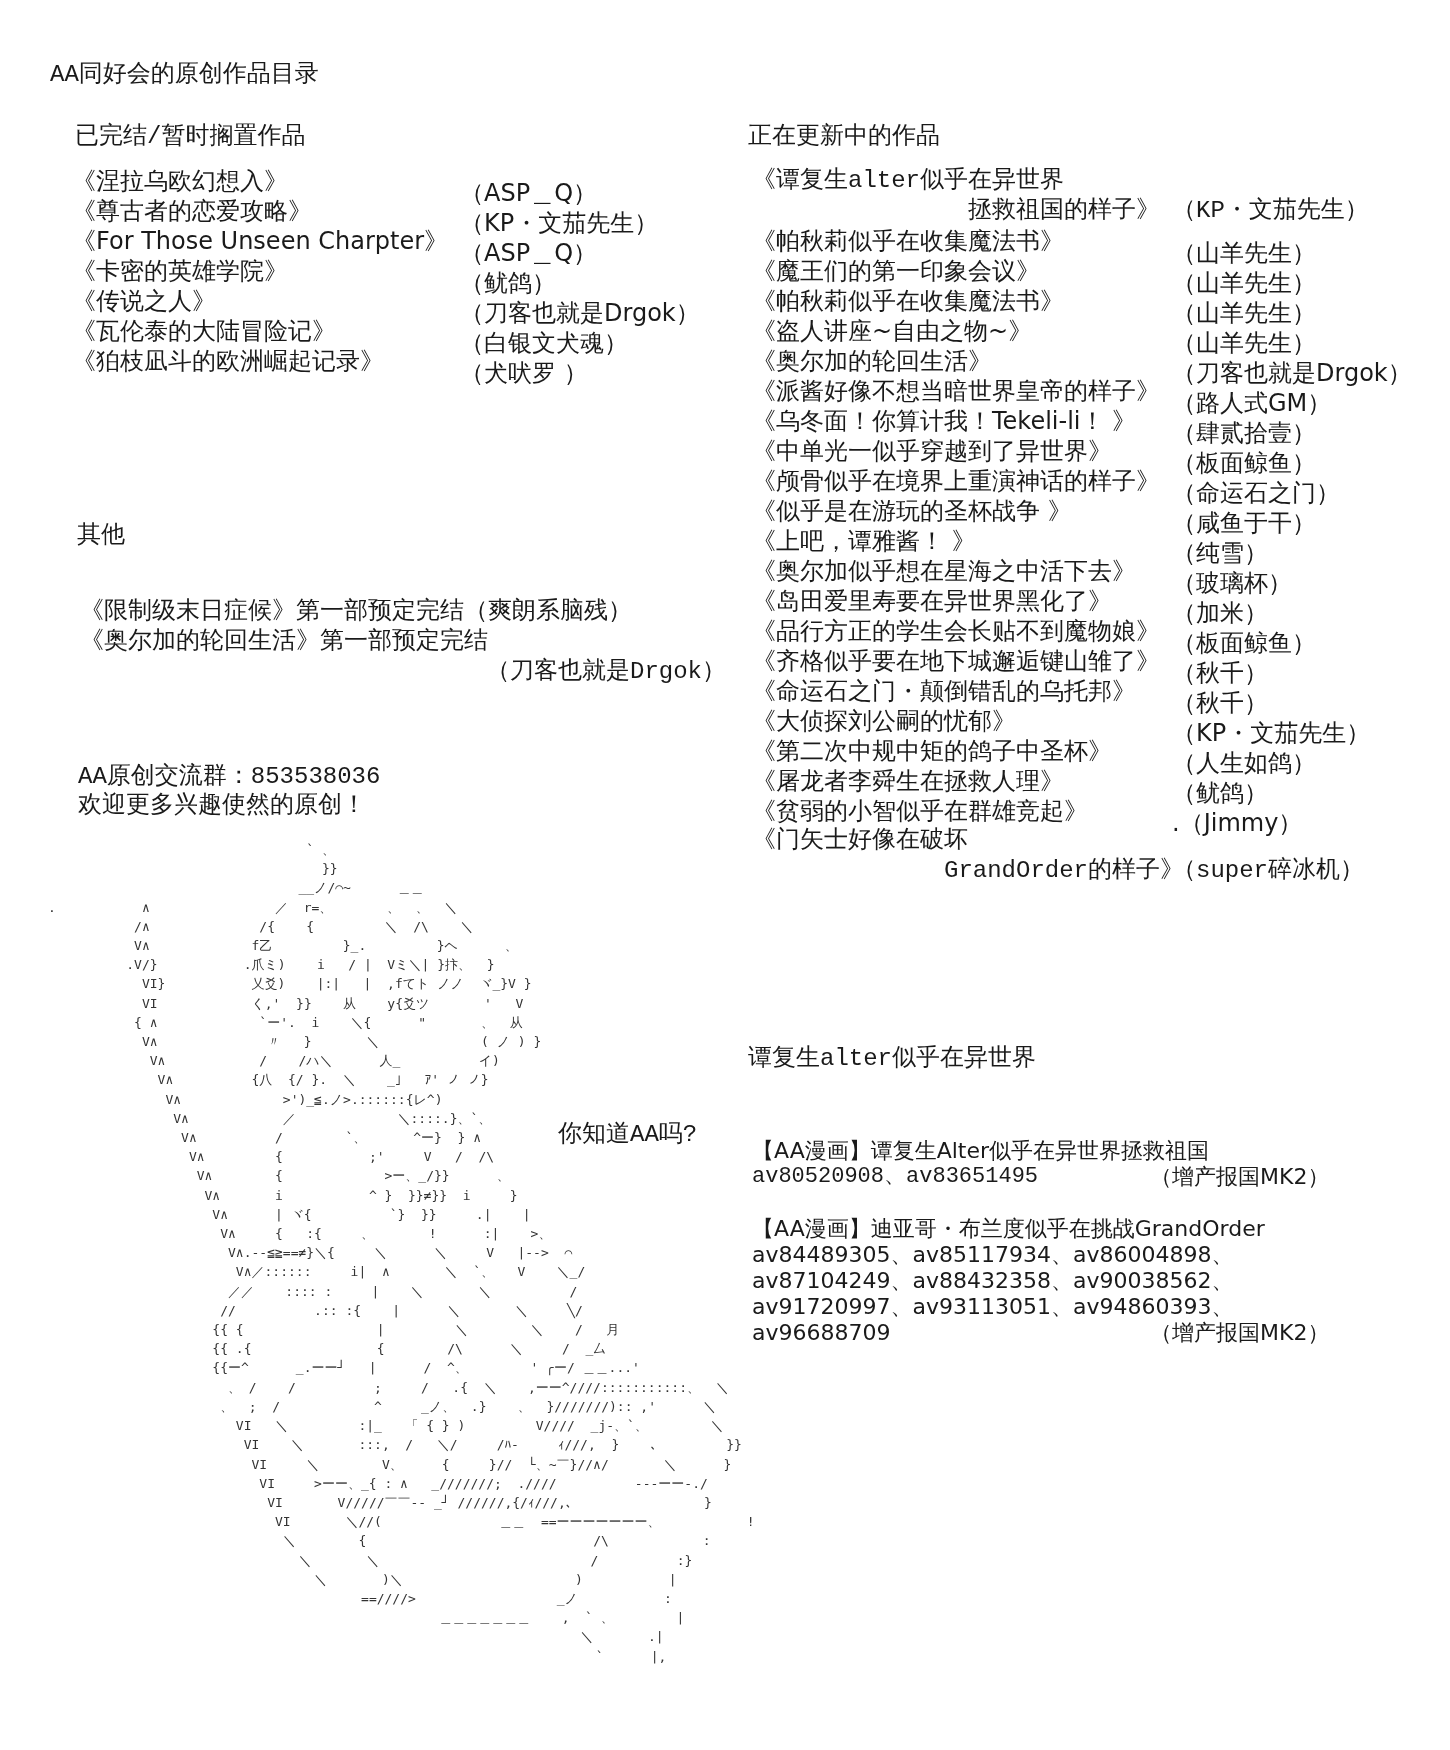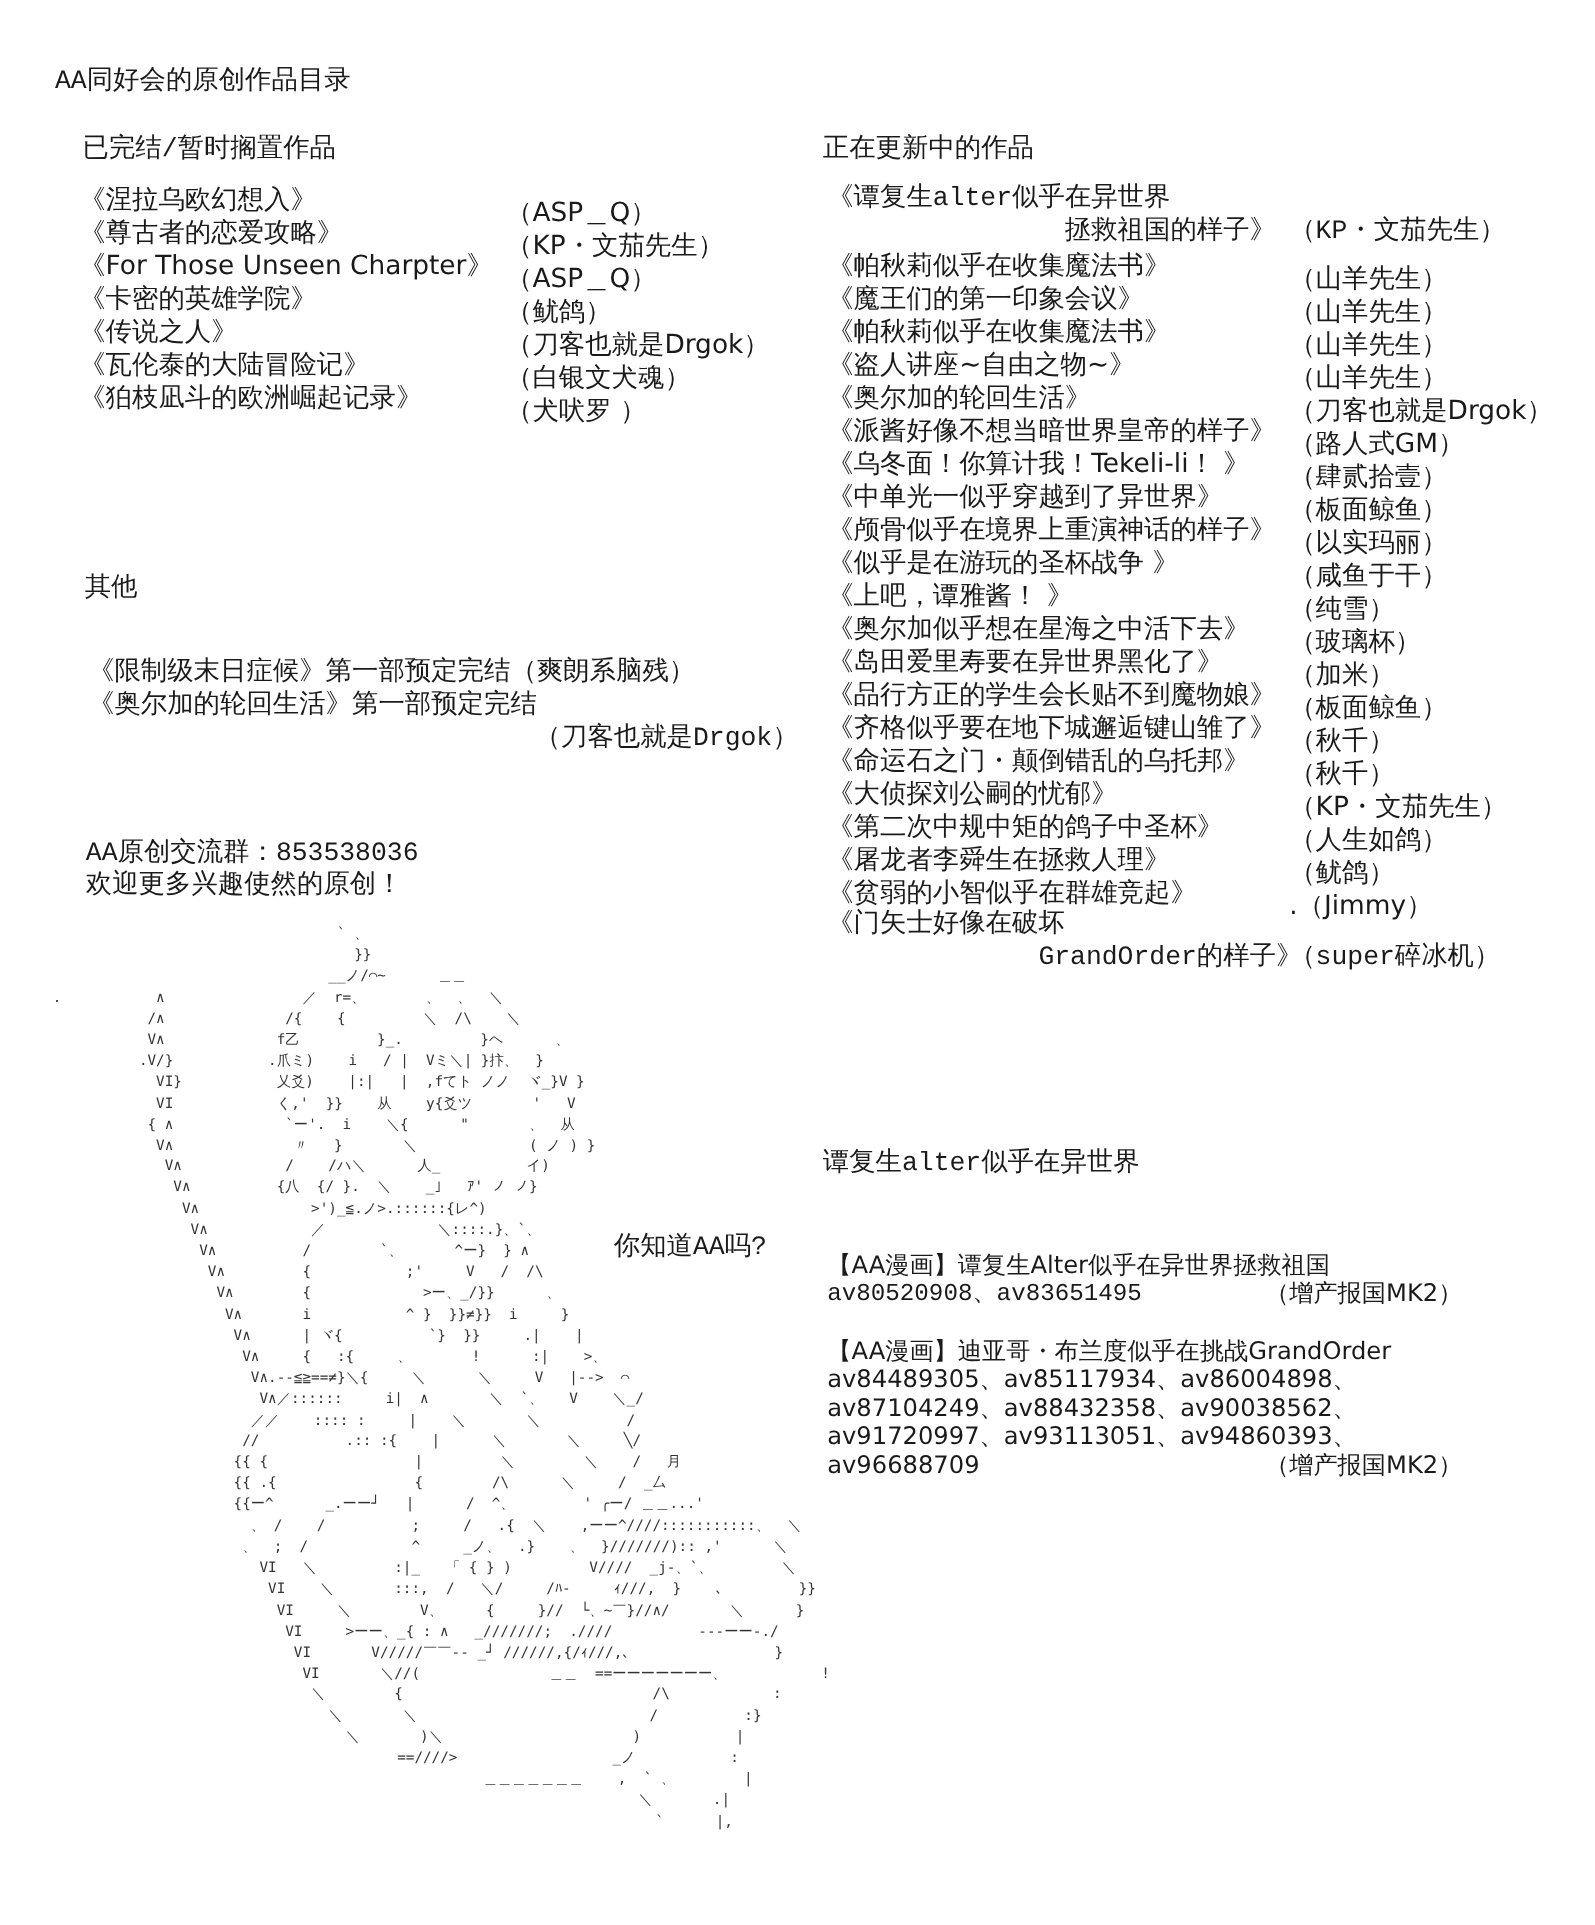--- a/index.html
+++ b/index.html
@@ -143,21 +143,21 @@
     <div class="row" style="left: 752px; top: 406px;">
       <span class="title">《乌冬面！你算计我！Tekeli-li！ 》</span>
       <span class="author" style="left: 420px;">（肆贰拾壹）</span>
     </div>
     <div class="row" style="left: 752px; top: 436px;">
       <span class="title">《中单光一似乎穿越到了异世界》</span>
       <span class="author" style="left: 420px;">（板面鲸鱼）</span>
     </div>
     <div class="row" style="left: 752px; top: 466px;">
       <span class="title">《颅骨似乎在境界上重演神话的样子》</span>
-      <span class="author" style="left: 420px;">（以实玛丽）</span>
+      <span class="author" style="left: 420px;">（命运石之门）</span>
     </div>
     <div class="row" style="left: 752px; top: 496px;">
       <span class="title">《似乎是在游玩的圣杯战争 》</span>
       <span class="author" style="left: 420px;">（咸鱼于干）</span>
     </div>
     <div class="row" style="left: 752px; top: 526px;">
       <span class="title">《上吧，谭雅酱！ 》</span>
       <span class="author" style="left: 420px;">（纯雪）</span>
     </div>
     <div class="row" style="left: 752px; top: 556px;">

